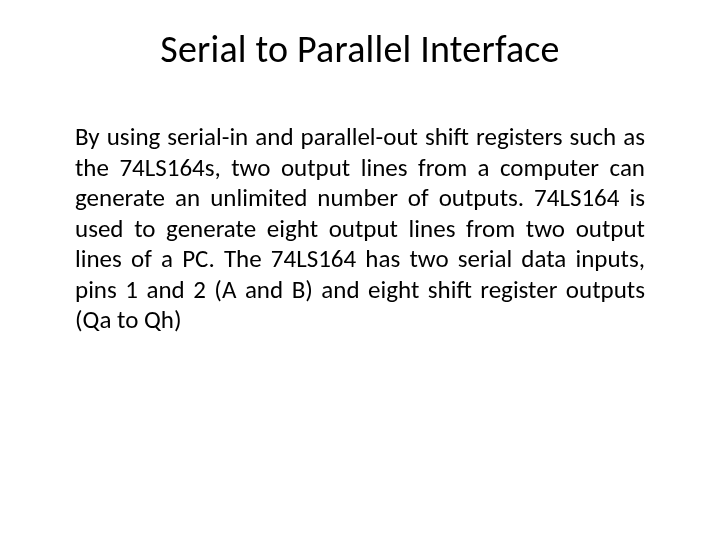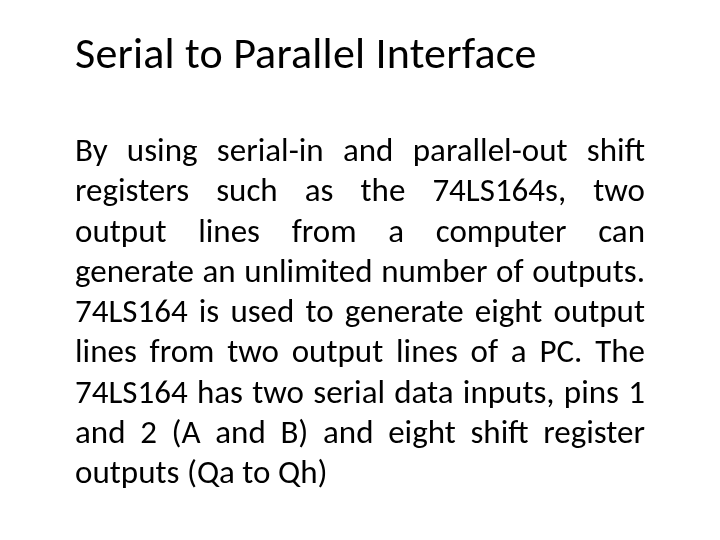--- a/index.html
+++ b/index.html
@@ -11,28 +11,28 @@
     font-family: Calibri, "Segoe UI", Arial, sans-serif;
     color: #000000;
   }
   .slide {
     width: 720px;
     height: 540px;
     box-sizing: border-box;
     padding: 20px 75px 40px 75px;
   }
   .title {
-    font-size: 44px;
+    font-size: 38px;
     font-weight: 400;
-    text-align: left;
+    text-align: center;
     margin: 6px 0 50px 0;
     letter-spacing: 0.2px;
   }
   .body-text {
-    font-size: 33px;
+    font-size: 25px;
     line-height: 1.22;
     text-align: justify;
     text-justify: inter-word;
     font-weight: 400;
   }
 </style>
 </head>
 <body>
 
 <div class="slide">

